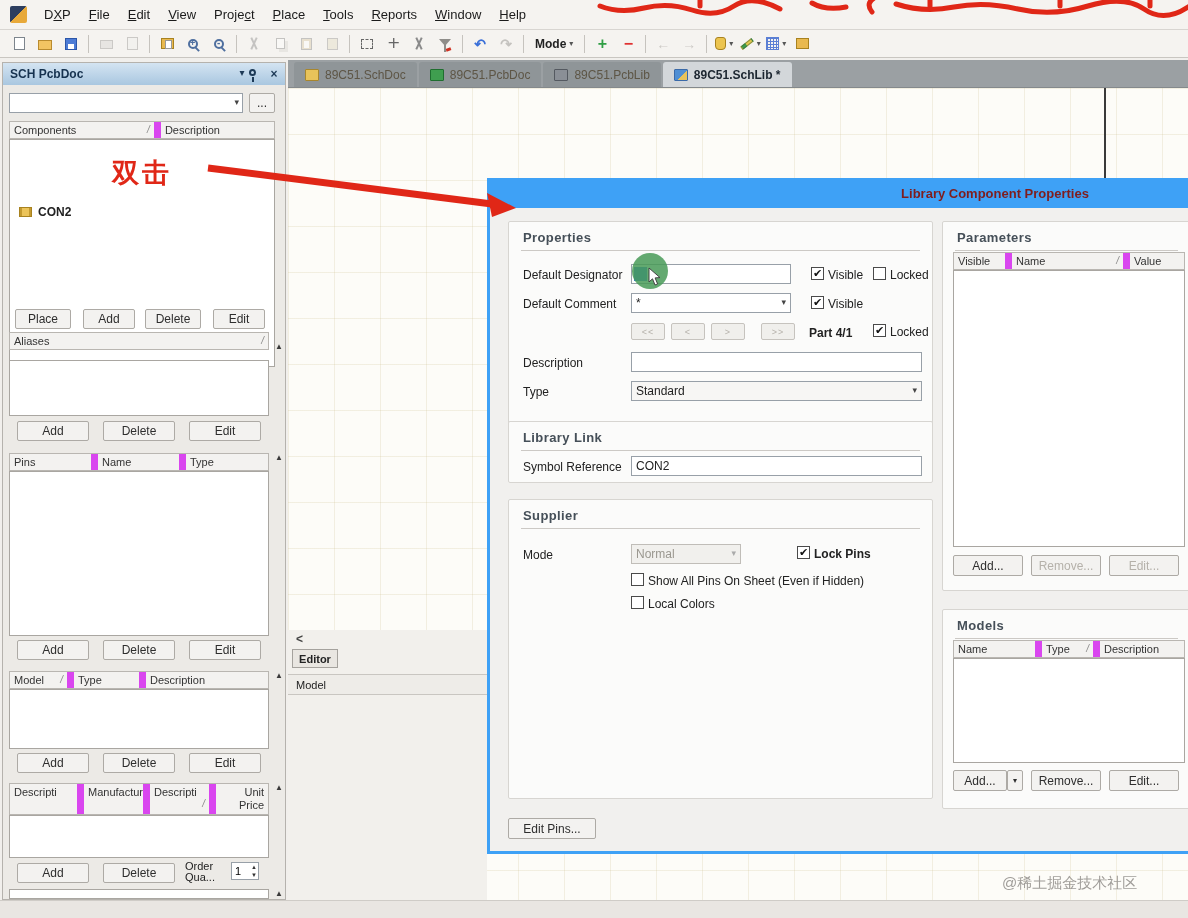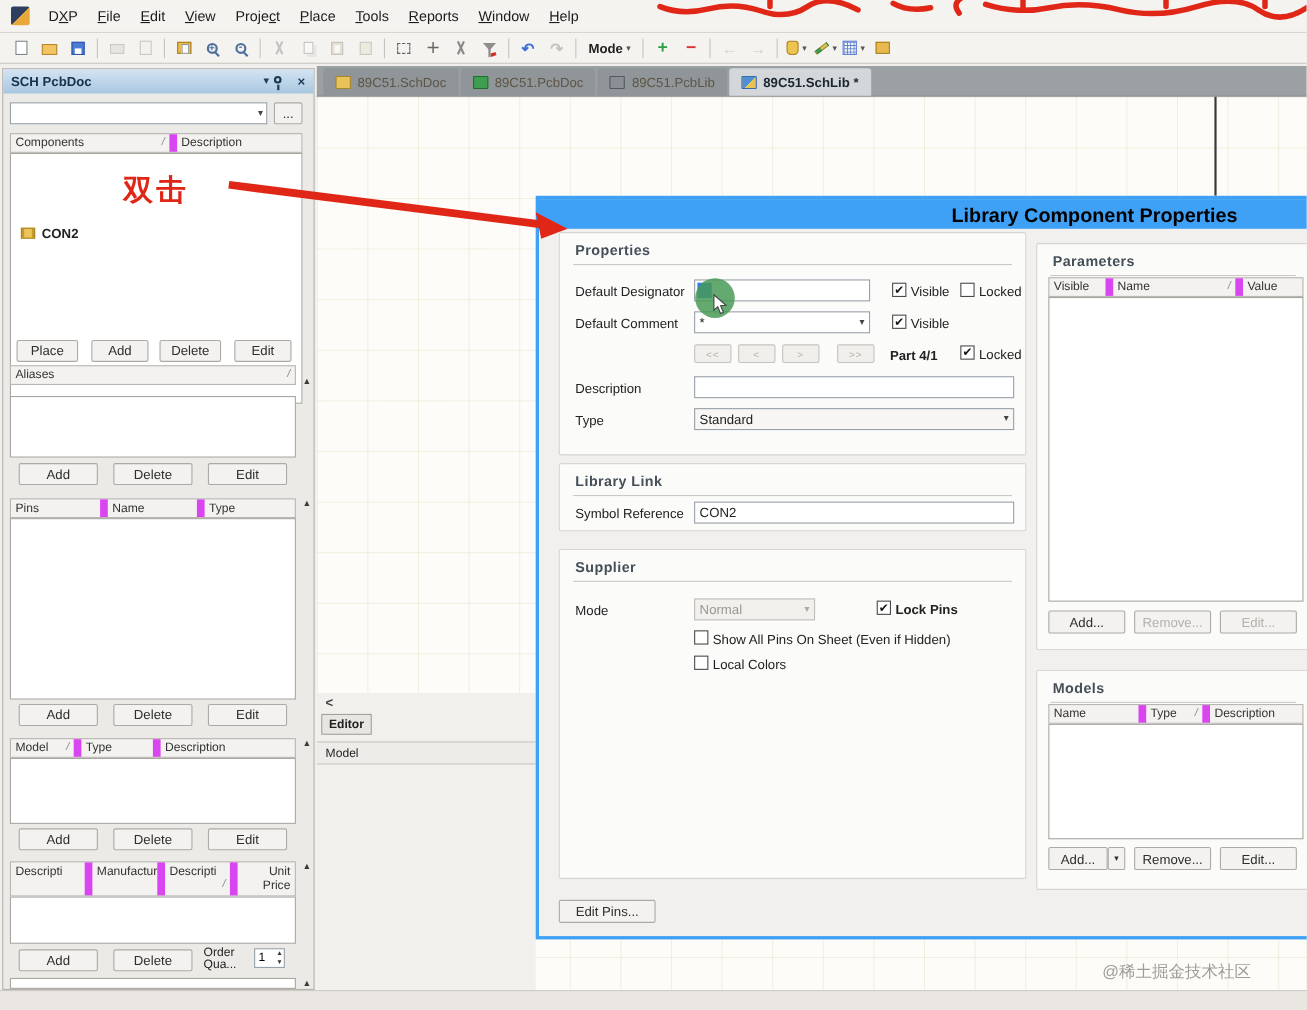--- a/index.html
+++ b/index.html
@@ -97,21 +97,21 @@
   #con2-row{position:absolute;left:8px;top:142px;display:flex;align-items:center;font-size:12px;font-weight:600;color:#222;}
   #chip-icon{width:13px;height:10px;background:#ecc45a;border:1px solid #a8821f;margin:0 6px 0 8px;box-shadow:inset 2px 0 0 #c49a30,inset -2px 0 0 #c49a30;}
   #order-label{position:absolute;font-size:11px;color:#222;line-height:11px;}
   #spinner{position:absolute;width:28px;height:18px;border:1px solid #98a0a8;background:#fff;font-size:11px;}
   #spinner .val{position:absolute;left:3px;top:2px;}
   #spinner .sArrows{position:absolute;right:1px;top:0;font-size:6px;line-height:8px;color:#333;}
 
   
   #dialog{left:487px;top:178px;width:705px;height:676px;background:#f1f0ee;border:3px solid #3ea1f6;}
   #dlg-title{position:absolute;left:0;top:0;width:100%;height:27px;background:#3ea1f6;}
-  #dlg-title span{position:absolute;left:360px;width:290px;text-align:center;top:5px;font-size:18px;font-weight:700;color:#000000;}
+  #dlg-title span{position:absolute;left:360px;width:290px;text-align:center;top:5px;font-size:13px;font-weight:700;color:#7f1d1d;}
   .group{position:absolute;background:#fbfbfa;border:1px solid #d7d5d1;border-radius:2px;}
   .ghead{position:absolute;left:14px;top:8px;font-size:13px;font-weight:700;color:#454f58;letter-spacing:.4px;}
   .grule{position:absolute;left:12px;right:12px;top:28px;border-top:1px solid #ccc9c5;}
   .flabel{position:absolute;font-size:12px;color:#222;}
   .field{position:absolute;height:20px;background:#fff;border:1px solid #98a0a8;font-size:12px;color:#222;display:flex;align-items:center;padding:0 4px;}
   .field.dis{background:#f1f0ed;color:#9a978f;border-color:#c0bdb8;}
   .cb{position:absolute;width:13px;height:13px;background:#fff;border:1px solid #4a4a4a;font:700 11px/12px "DejaVu Sans",sans-serif;text-align:center;color:#111;}
   .cblbl{position:absolute;font-size:12px;color:#222;}
   .navbtn{position:absolute;height:17px;width:34px;background:#f0efec;border:1px solid #c6c3be;color:#b5b1aa;font-size:9px;display:flex;align-items:center;justify-content:center;border-radius:2px;letter-spacing:1px;}
   .dbtn{position:absolute;height:21px;background:#f3f2f0;border:1px solid #adaaa5;font-size:12px;color:#2e2e2e;display:flex;align-items:center;justify-content:center;border-radius:2px;}
@@ -382,21 +382,21 @@
 
     <div class="lbody" style="left:6px;top:826px;width:260px;height:10px;"></div>
     <div class="uparrow" style="top:826px;">▲</div>
   </div>
 
   <div id="dialog" class="abs">
     <div id="dlg-title">
         <span>Library Component Properties</span>
       </div>
 
-    <div class="group" style="left:18px;top:30px;width:425px;height:203px;">
+    <div class="group" style="left:18px;top:40px;width:425px;height:203px;">
       <div class="ghead">Properties</div>
         <div class="grule"></div>
       <div class="flabel" style="left:14px;top:46px;">Default Designator</div>
       <div class="field" style="left:122px;top:42px;width:160px;">
         <span></span>
       </div>
       <div id="sel-block" style="left:125px;top:45px;"></div>
       <span class="cb" style="left:302px;top:45px;">✔</span>
       <span class="cblbl" style="left:319px;top:46px;">Visible</span>
       <span class="cb" style="left:364px;top:45px;"></span>

